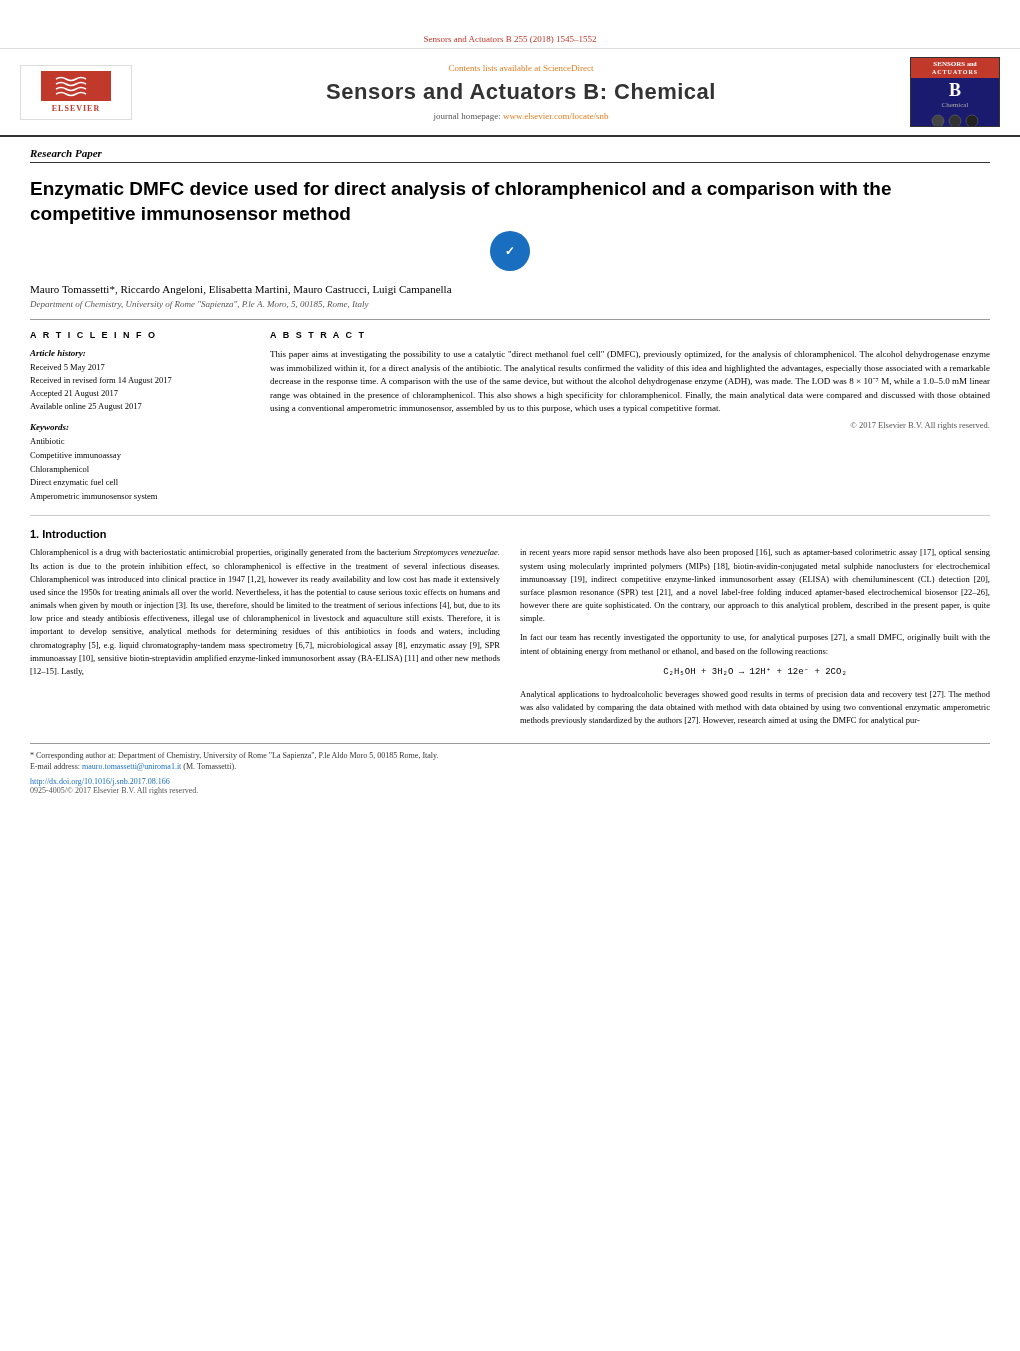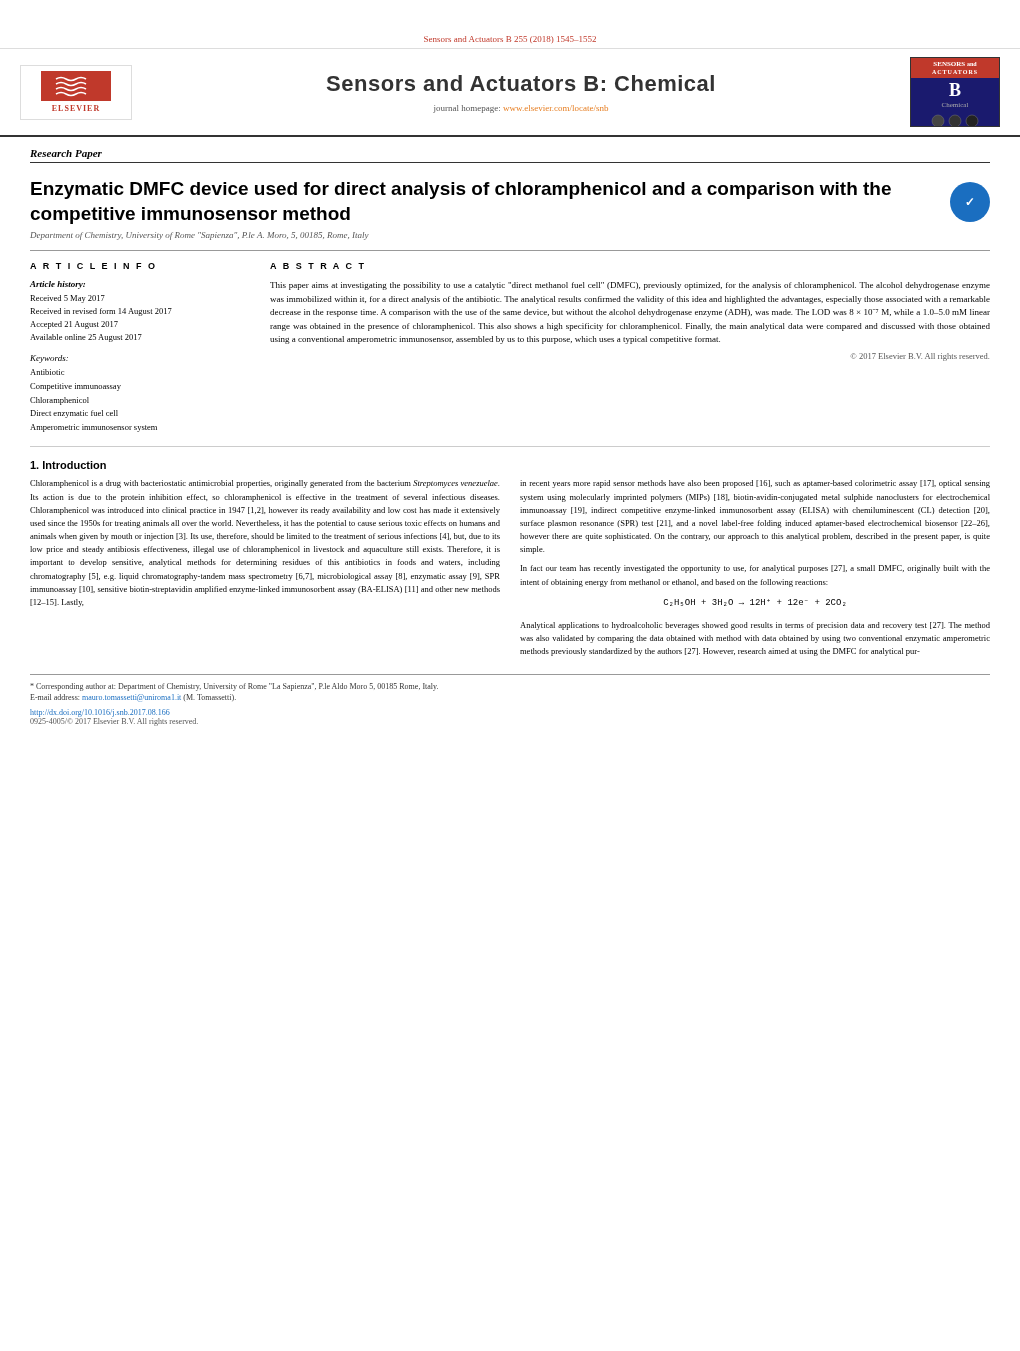--- a/index.html
+++ b/index.html
@@ -140,22 +140,23 @@
       font-weight: bold;
       font-style: italic;
       border-bottom: 1px solid #333;
       padding-bottom: 3px;
       margin-bottom: 14px;
     }
 
     .paper-title-section {
       display: flex;
       justify-content: space-between;
-      align-items: flex-start;
-      margin-bottom: 4px;
+      align-items: center;
+      margin-bottom: 12px;
+      flex-direction: column;
     }
 
     .paper-title {
       font-size: 19px;
       font-family: Arial, sans-serif;
       font-weight: bold;
       color: #000;
       line-height: 1.3;
       flex: 1;
       margin-right: 20px;
@@ -229,21 +230,21 @@
     }
 
     .history-item {
       font-size: 8.5px;
       line-height: 1.5;
     }
 
     .keywords-section .kw-title {
       font-size: 9px;
       font-style: italic;
-      font-weight: normal;
+      font-weight: bold;
       margin-bottom: 3px;
     }
 
     .keyword-item {
       font-size: 8.5px;
       line-height: 1.6;
     }
 
     .abstract-text {
       font-size: 9px;
@@ -349,20 +350,24 @@
           <path d="M10,5 Q15,2 20,5 Q25,8 30,5 Q35,2 40,5" stroke="#fff" stroke-width="1.5" fill="none"></path>
           <path d="M10,10 Q15,7 20,10 Q25,13 30,10 Q35,7 40,10" stroke="#fff" stroke-width="1.5" fill="none"></path>
           <path d="M10,15 Q15,12 20,15 Q25,18 30,15 Q35,12 40,15" stroke="#fff" stroke-width="1.5" fill="none"></path>
           <path d="M10,20 Q15,17 20,20 Q25,23 30,20 Q35,17 40,20" stroke="#fff" stroke-width="1.5" fill="none"></path>
         </svg>
       </div>
       <div class="elsevier-text">ELSEVIER</div>
     </div>
 
     <div class="journal-center">
+      <div class="sciencedirect-link">
+        <span>Contents lists available at</span>
+        <span style="color:#e67e22;">ScienceDirect</span>
+      </div>
       <div class="journal-title">Sensors and Actuators B: Chemical</div>
       <div class="journal-homepage">
         <span>journal homepage:</span>
         <a href="#">www.elsevier.com/locate/snb</a>
       </div>
     </div>
 
     <div class="sensors-logo">
       <div class="sensors-logo-top">
         SENSORS <span style="color:#fff; font-size:6px;">and</span><br>
@@ -384,20 +389,23 @@
 
   <div class="main-content">
 
     <div class="research-paper-label">Research Paper</div>
 
     <div class="paper-title-section">
       <div class="paper-title">Enzymatic DMFC device used for direct analysis of chloramphenicol and a comparison with the competitive immunosensor method</div>
       <div class="crossmark">✓</div>
     </div>
 
+    <div class="authors">
+      <span>Mauro Tomassetti*, Riccardo Angeloni, Elisabetta Martini, Mauro Castrucci, Luigi Campanella</span>
+    </div>
 
     <div class="affiliation">Department of Chemistry, University of Rome "Sapienza", P.le A. Moro, 5, 00185, Rome, Italy</div>
 
     <div class="two-col">
 
       <div class="left-col">
         <div class="col-section-title">A R T I C L E   I N F O</div>
 
         <div class="article-history">
           <div class="history-title">Article history:</div>

